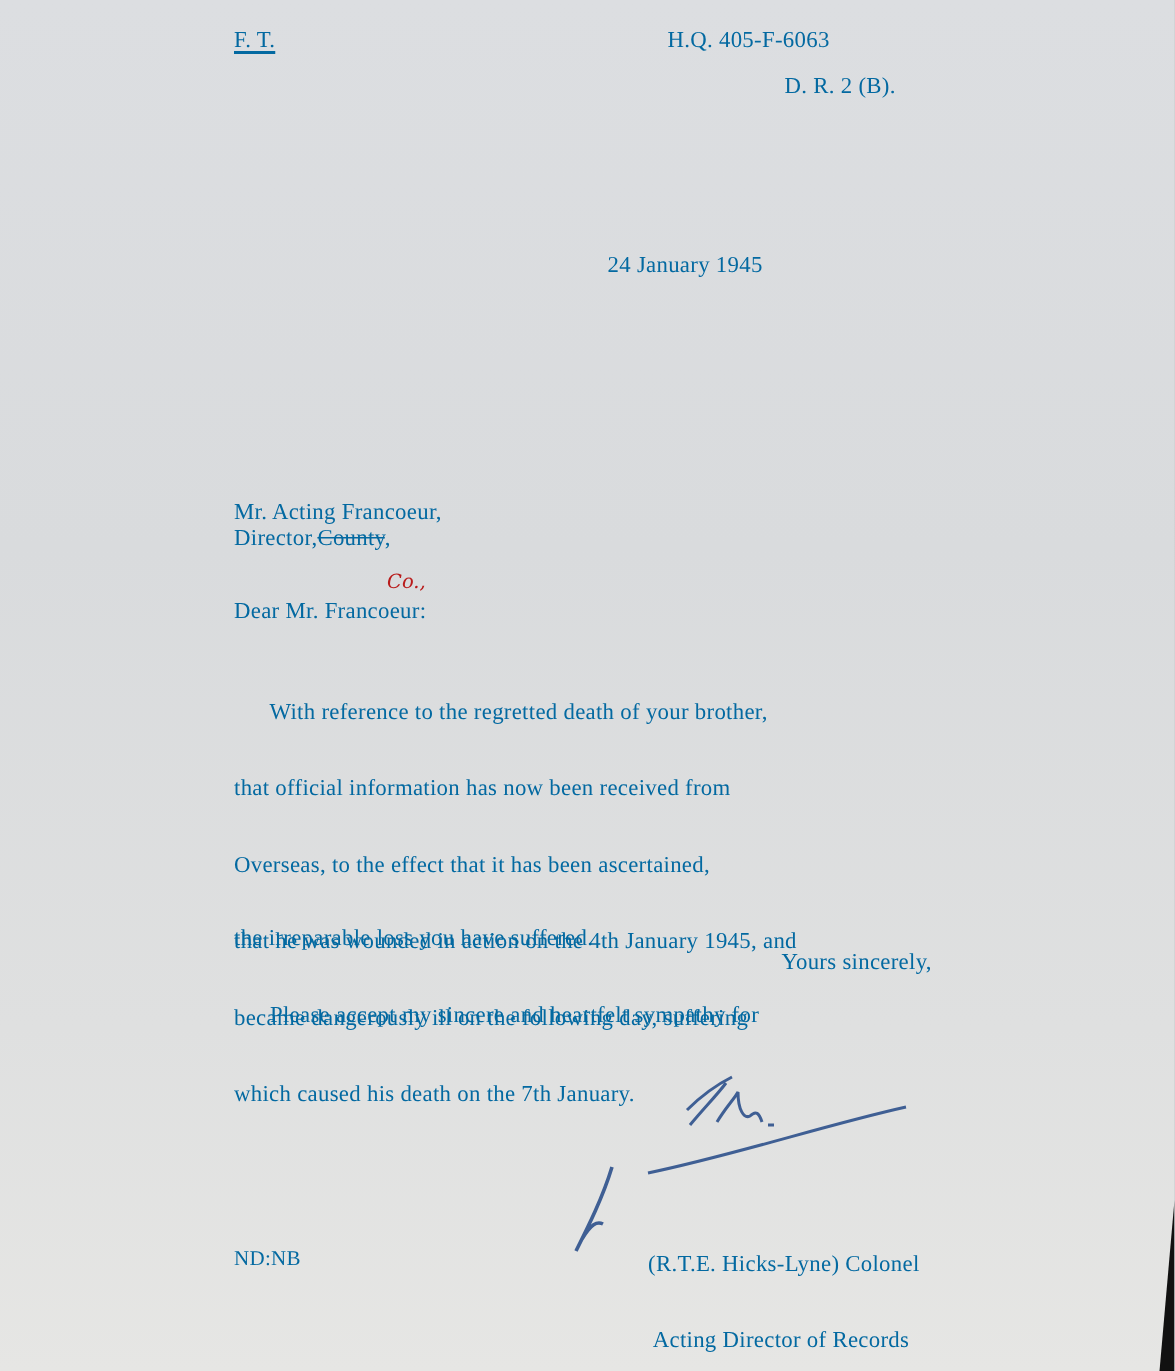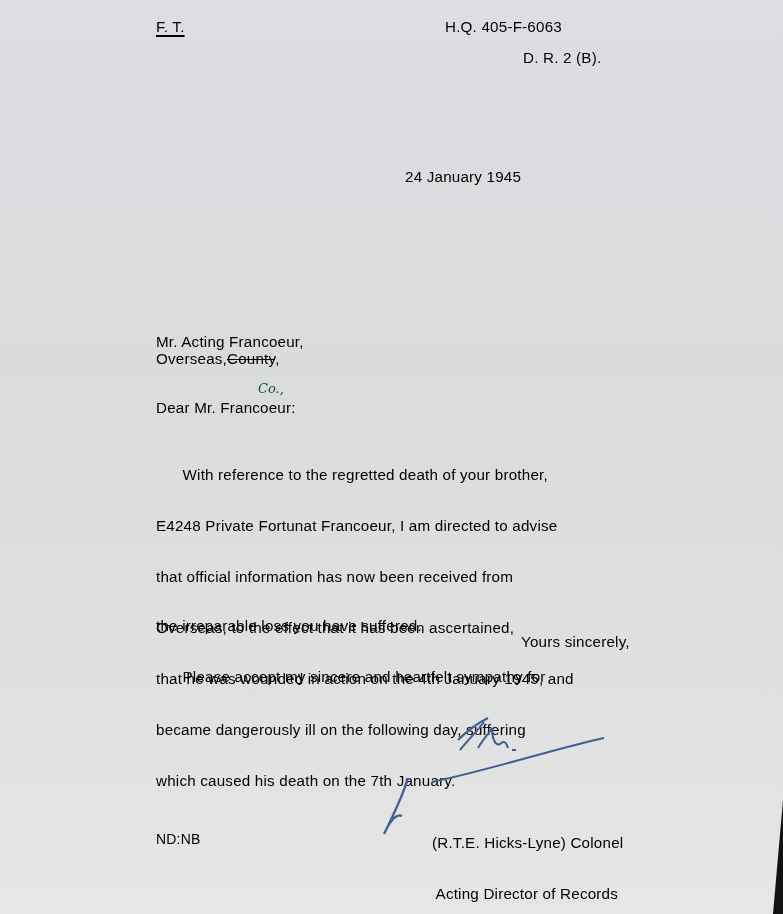--- a/index.html
+++ b/index.html
@@ -5,56 +5,55 @@
     html, body { margin:0; padding:0; }
     body { width:783px; height:914px; background:#cfd1d3; position:relative; overflow:hidden; }
     .paper {
       position:absolute; left:0; top:0; width:783px; height:914px;
       background: linear-gradient(180deg, #dcdee1 0%, #d9dbdd 40%, #dfe0e0 75%, #e6e6e4 100%);
     }
     .dark-edge {
       position:absolute; right:0; top:800px; width:0; height:0;
       border-left:10px solid transparent; border-bottom:114px solid #111;
     }
-    .tw { position:absolute; font-family:Liberation Sans, sans-serif; font-size:15.2px; color:#000000; white-space:pre; line-height:17px; letter-spacing:0.2px; }
+    .tw { position:absolute; font-family:Liberation Serif, serif; font-size:15.2px; color:#0369a1; white-space:pre; line-height:17px; letter-spacing:0.2px; }
     .ft { left:156px; top:18px; text-decoration:underline; text-decoration-thickness:2px; text-underline-offset:3px; }
     .ref1 { left:445px; top:18px; }
     .ref2 { left:495px; top:49px;margin-left:28px; }
     .date { left:405px; top:168px; }
     .addr { left:156px; top:333px; }
     .greet { left:156px; top:399px; }
     .body1 { left:156px; top:432px; }
     .body2 { left:156px; top:583px; }
     .close { left:521px; top:633px; }
     .sigblock { left:432px; top:800px; }
     .ndnb { left:156px; top:831px; font-size:14px; }
     .strike { text-decoration:line-through; }
-    .hw { position:absolute; font-family:"DejaVu Serif",serif; font-style:italic; color:#14532d; font-size:13px; }
+    .hw { position:absolute; font-family:"DejaVu Serif",serif; font-style:italic; color:#b91c1c; font-size:13px; }
     svg.sig { position:absolute; left:380px; top:710px; }
   </style>
 </head>
 <body>
 
 <div class="paper"></div>
 <div class="dark-edge"></div>
 
 <div class="tw ft">F. T.</div>
 <div class="tw ref1">H.Q. 405-F-6063</div>
 <div class="tw ref2">D. R. 2 (B).</div>
 
 <div class="tw date">24 January 1945</div>
 
-<div class="tw addr"><div>Mr. Acting Francoeur,</div><div><span>Overseas,</span><span class="strike">County</span><span>,</span></div></div>
+<div class="tw addr"><div>Mr. Acting Francoeur,</div><div><span>Director,</span><span class="strike">County</span><span>,</span></div></div>
 <div class="hw" style="left:258px;top:381px;">Co.,</div>
 
 <div class="tw greet">Dear Mr. Francoeur:</div>
 
 <div class="tw body1">
   <div>      With reference to the regretted death of your brother,</div>
-  <div>E4248 Private Fortunat Francoeur, I am directed to advise</div>
   <div>that official information has now been received from</div>
   <div>Overseas, to the effect that it has been ascertained,</div>
   <div>that he was wounded in action on the 4th January 1945, and</div>
   <div>became dangerously ill on the following day, suffering</div>
   <div>which caused his death on the 7th January.</div>
 </div>
 
 <div class="tw body2">
   <div>the irreparable loss you have suffered.</div>
   <div>      Please accept my sincere and heartfelt sympathy for</div>

